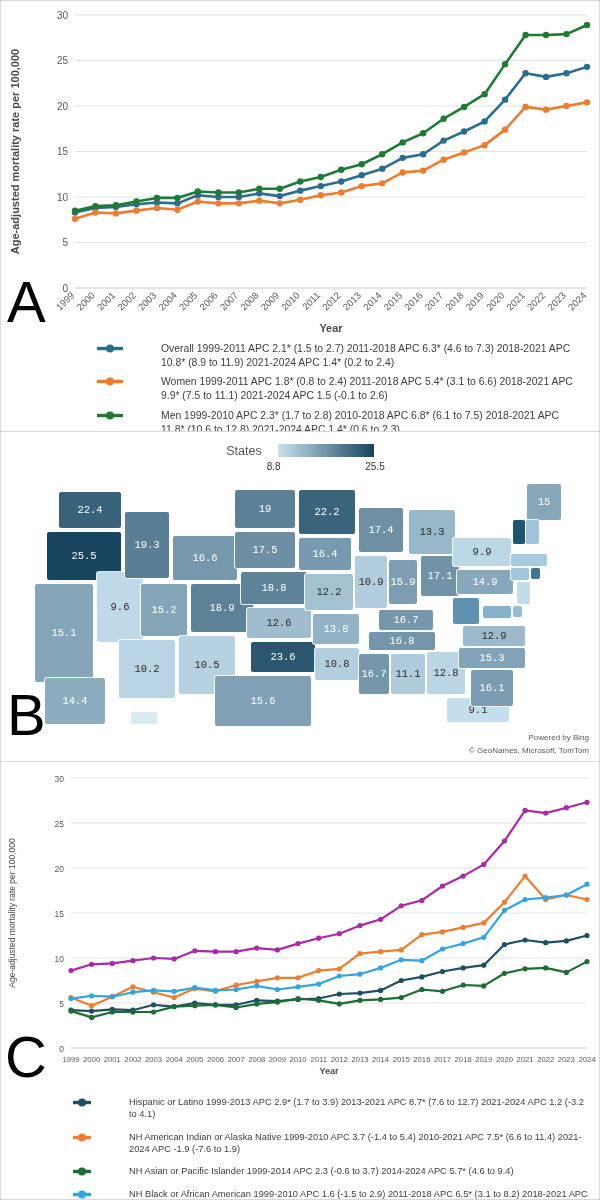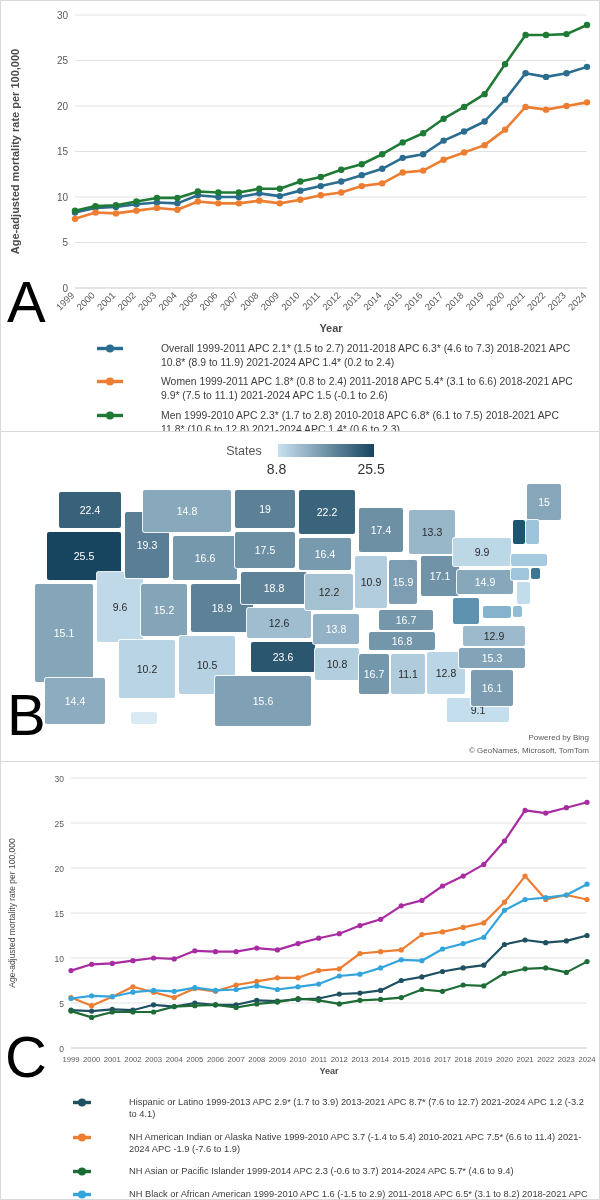--- a/index.html
+++ b/index.html
@@ -16,22 +16,22 @@
   .legend{position:absolute;}
   #legend-a{left:96px;right:14px;top:341px;font-size:10.4px;line-height:1.32;color:#3d3d3d;}
   #legend-c{left:26px;right:6px;top:334px;font-size:9.3px;line-height:1.3;color:#3d3d3d;}
   .legend-entry{display:flex;align-items:flex-start;margin-bottom:6px;gap:35px;}
   #legend-c .legend-entry{margin-bottom:10.5px;padding-left:46px;}
   .legend-entry svg{flex:0 0 auto;margin-top:2px;margin-right:3px;}
   .cbar-wrap{position:absolute;top:12px;left:0;width:100%;display:flex;justify-content:center;align-items:flex-start;gap:16px;}
   .cbar-title{font-size:12.5px;color:#555;}
   .cbar{width:96px;position:relative;}
   .cbar-bar{height:13px;width:96px;}
-  .cbar-ticks{display:flex;justify-content:space-between;font-size:14px;color:#333;margin-top:4px;width:118px;margin-left:-11px;gap:29px;}
-  .map-canvas{position:absolute;left:0;top:52px;width:600px;height:248px;}
+  .cbar-ticks{display:flex;justify-content:space-between;font-size:10px;color:#333;margin-top:4px;width:118px;margin-left:-11px;gap:29px;}
+  .map-canvas{position:absolute;left:0;top:52px;width:600px;height:248px;font-family:Liberation Mono, monospace;}
   .tile{position:absolute;border-radius:2px;display:flex;align-items:center;justify-content:center;
         font-size:10.5px;box-shadow:0 0 0 1px rgba(255,255,255,.9);}
   .attrib{position:absolute;right:10px;bottom:4px;text-align:right;font-size:8px;color:#595959;line-height:1.55;}
 </style>
 </head>
 <body>
 
 <div class="figure">
 
   <section class="panel" id="panel-a">
@@ -216,23 +216,20 @@
         </div>
         <div class="tile" style="left: 34px; top: 100px; width: 58px; height: 98px; background: rgb(133, 166, 185); color: rgb(255, 255, 255);">
           <span>15.1</span>
         </div>
         <div class="tile" style="left: 96px; top: 88px; width: 46px; height: 70px; background: rgb(192, 217, 233); color: rgb(43, 43, 43);">
           <span>9.6</span>
         </div>
         <div class="tile" style="left: 124px; top: 28px; width: 44px; height: 66px; background: rgb(89, 126, 149); color: rgb(255, 255, 255);">
           <span>19.3</span>
         </div>
-        <div class="tile" style="left: 142px; top: 6px; width: 88px; height: 42px; background: rgb(136, 169, 188); color: rgb(255, 255, 255);">
-          <span>14.8</span>
-        </div>
         <div class="tile" style="left: 172px; top: 52px; width: 64px; height: 44px; background: rgb(117, 152, 172); color: rgb(255, 255, 255);">
           <span>16.6</span>
         </div>
         <div class="tile" style="left: 140px; top: 100px; width: 46px; height: 52px; background: rgb(132, 165, 184); color: rgb(255, 255, 255);">
           <span>15.2</span>
         </div>
         <div class="tile" style="left: 190px; top: 100px; width: 62px; height: 48px; background: rgb(93, 130, 152); color: rgb(255, 255, 255);">
           <span>18.9</span>
         </div>
         <div class="tile" style="left: 118px; top: 156px; width: 56px; height: 58px; background: rgb(185, 212, 228); color: rgb(43, 43, 43);">

